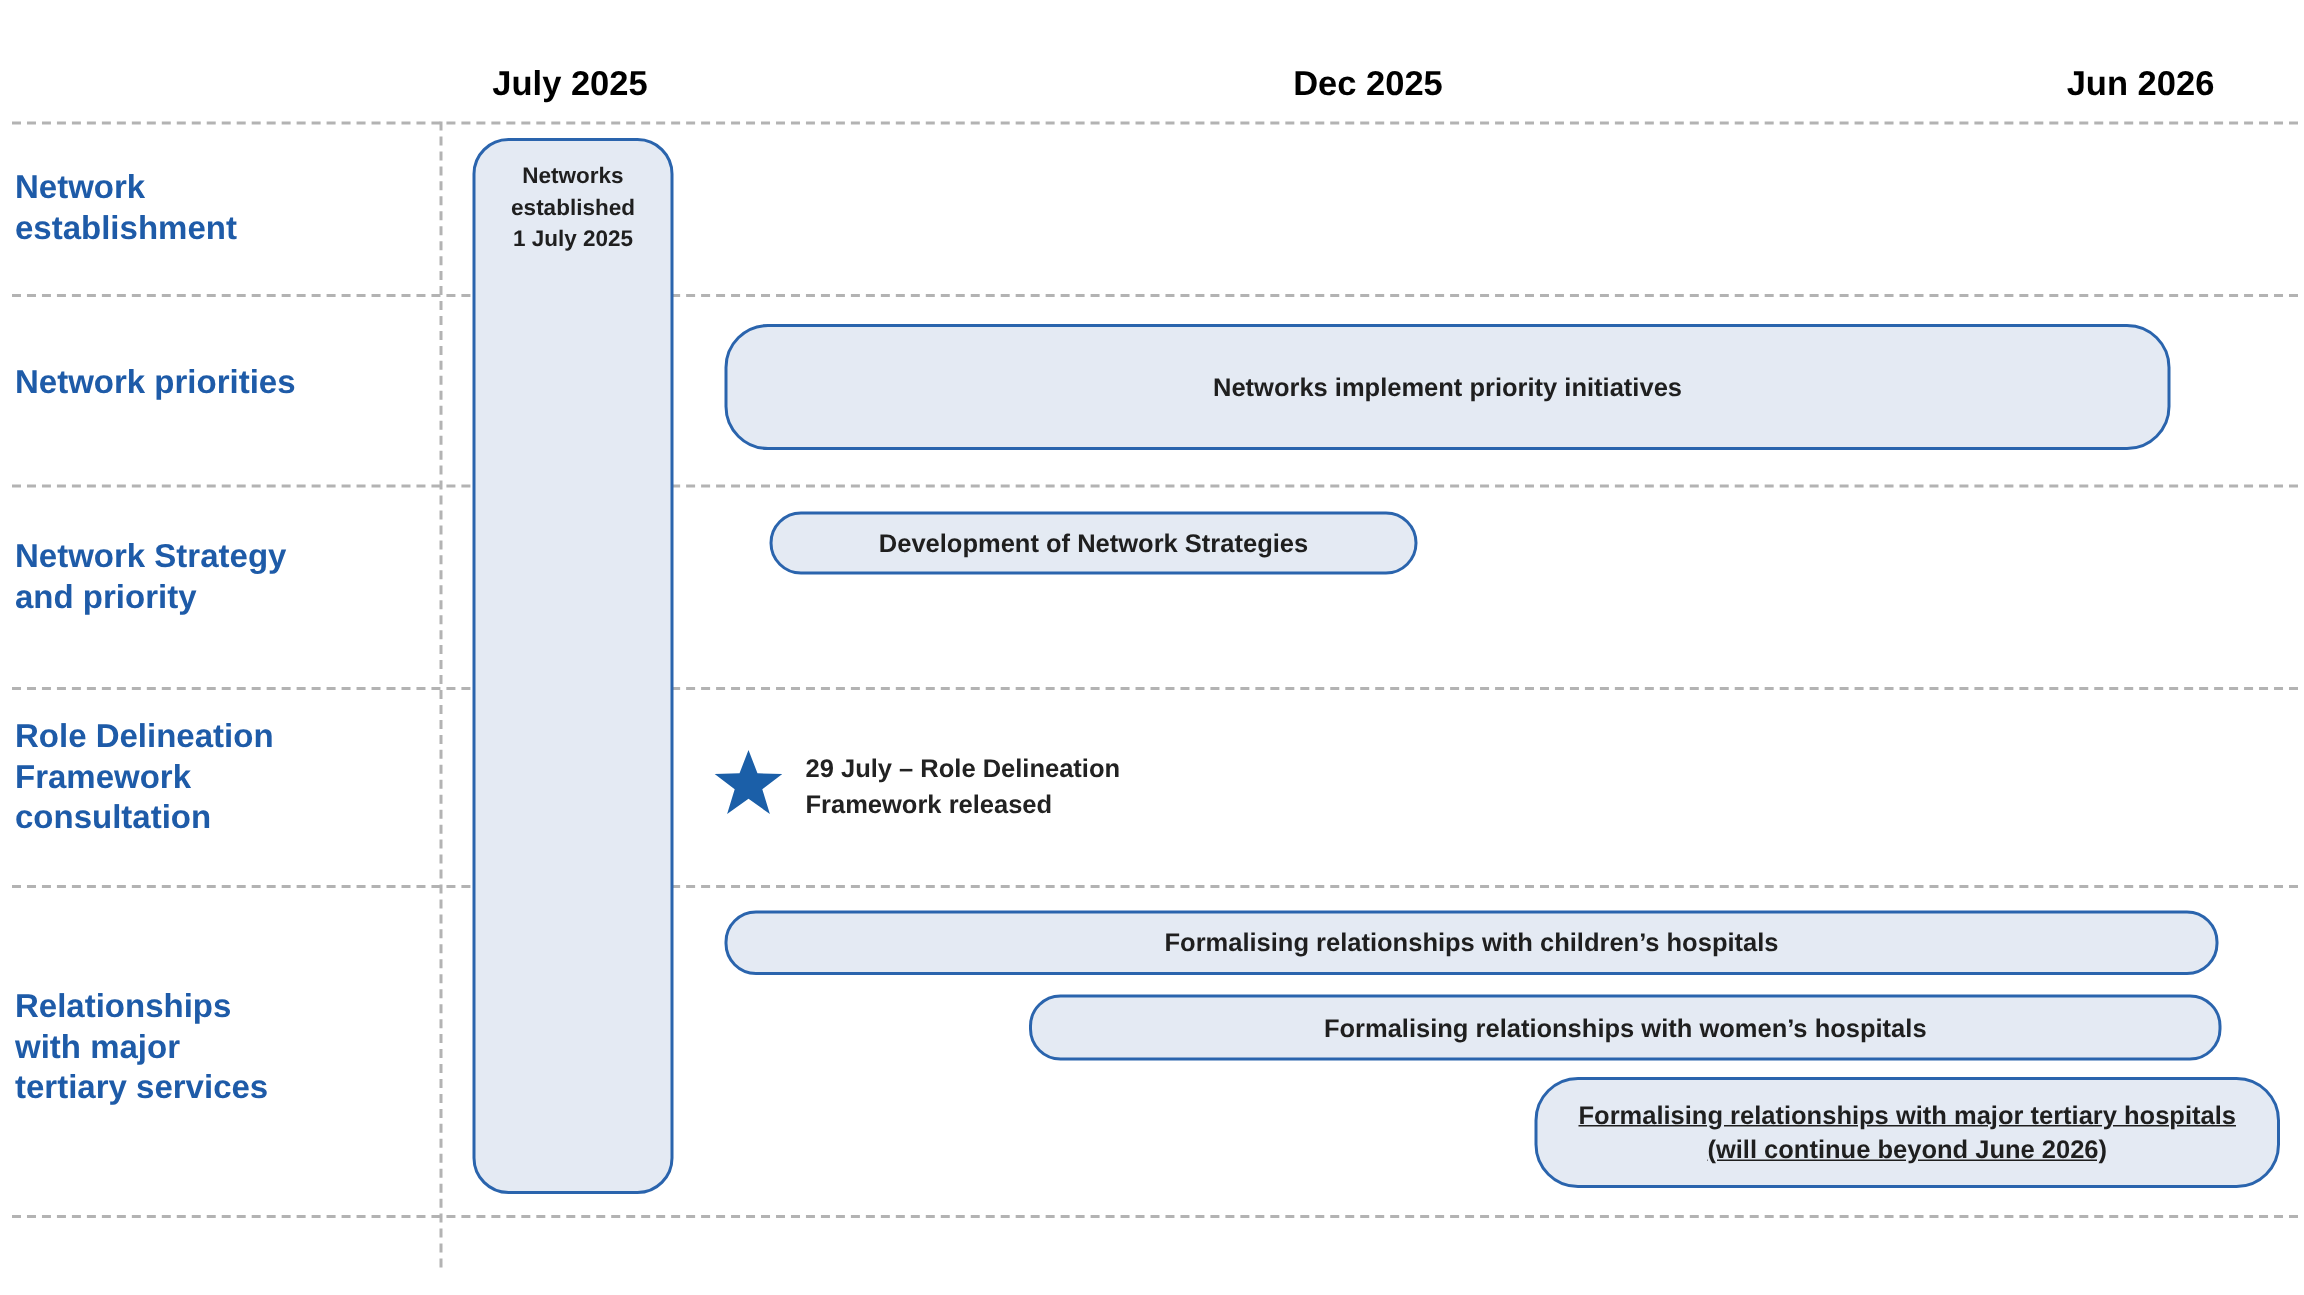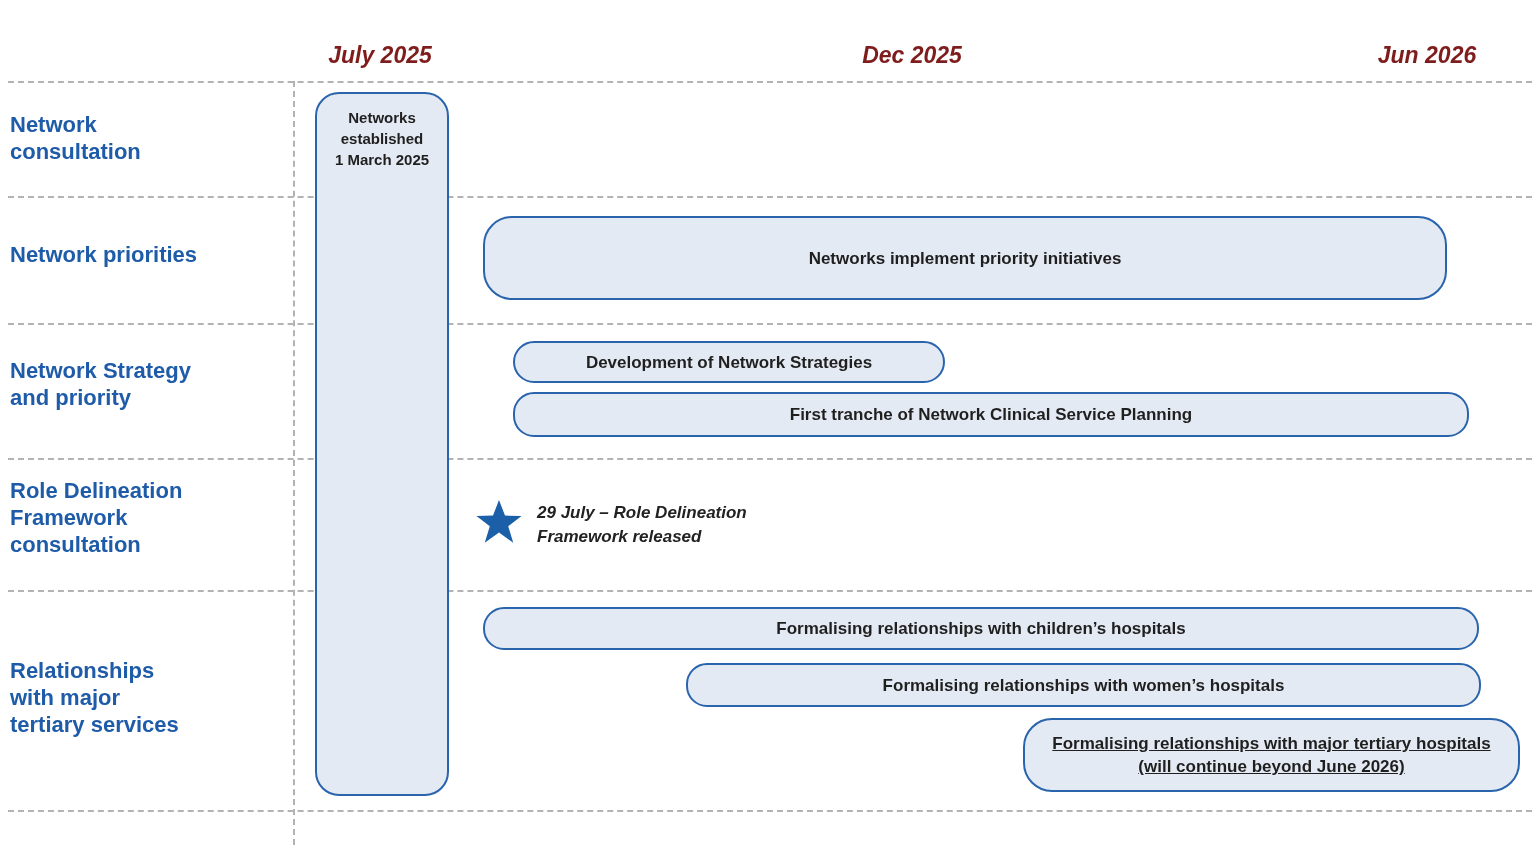--- a/index.html
+++ b/index.html
@@ -27,23 +27,22 @@
     position: absolute;
     width: 0;
     border-left: 2px dashed #b3b3b3;
   }
   
   .axis-label {
     position: absolute;
     transform: translateX(-50%);
     font-size: 23px;
     font-weight: 700;
-    color: #7f1d1d;
+    color: #000000;
     white-space: nowrap;
-    font-style: italic;
   }
   
   .row-label {
     position: absolute;
     left: 10px;
     font-size: 22px;
     line-height: 27px;
     font-weight: 700;
     color: #1e5ba8;
     white-space: pre-line;
@@ -80,21 +79,20 @@
     width: 46px;
     height: 46px;
   }
   .milestone-text {
     position: absolute;
     font-size: 17px;
     line-height: 24px;
     font-weight: 700;
     color: #222222;
     white-space: pre-line;
-    font-style: italic;
   }
 </style>
 </head>
 <body>
 
 <div class="canvas">
 
   <div class="axis-label" style="left:380px; top:42px;">July 2025</div>
   <div class="axis-label" style="left:912px; top:42px;">Dec 2025</div>
   <div class="axis-label" style="left:1427px; top:42px;">Jun 2026</div>
@@ -102,39 +100,38 @@
   <div class="hline" style="top:81px;"></div>
   <div class="hline" style="top:196px;"></div>
   <div class="hline" style="top:323px;"></div>
   <div class="hline" style="top:458px;"></div>
   <div class="hline" style="top:590px;"></div>
   <div class="hline" style="top:810px;"></div>
 
   <div class="vline" style="left:293px; top:81px; height:764px;"></div>
 
   <div class="row-label" style="top:111px;">Network
-consultation</div>
+establishment</div>
   <div class="row-label" style="top:241px;">Network priorities</div>
   <div class="row-label" style="top:357px;">Network Strategy
 and priority</div>
   <div class="row-label" style="top:657px;">Relationships
 with major
 tertiary services</div>
   <div class="row-label" style="top:477px;">Role Delineation
 Framework
 consultation</div>
 
   <div class="bar bar-vertical" style="left:315px; top:92px; width:134px; height:704px;">Networks
 established
-1 March 2025</div>
+1 July 2025</div>
 
   <div class="bar bar-big" style="left:483px; top:216px; width:964px; height:84px;">Networks implement priority initiatives</div>
 
   <div class="bar bar-round" style="left:513px; top:341px; width:432px; height:42px;">Development of Network Strategies</div>
-  <div class="bar bar-round" style="left:513px; top:392px; width:956px; height:45px;">First tranche of Network Clinical Service Planning</div>
 
   <svg class="star" viewBox="0 0 100 100" style="left:476px; top:499px;" aria-hidden="true">
     <polygon points="50,2 63,36 99,37 70,59 81,95 50,73 19,95 30,59 1,37 37,36" fill="#1b5fa8"></polygon>
   </svg>
   <div class="milestone-text" style="left:537px; top:501px;">29 July – Role Delineation
 Framework released</div>
 
   <div class="bar bar-round" style="left:483px; top:607px; width:996px; height:43px;">Formalising relationships with children’s hospitals</div>
   <div class="bar bar-round" style="left:686px; top:663px; width:795px; height:44px;">Formalising relationships with women’s hospitals</div>
   <div class="bar bar-big bar-wrap" style="left:1023px; top:718px; width:497px; height:74px;">Formalising relationships with major tertiary hospitals (will continue beyond June 2026)</div>

